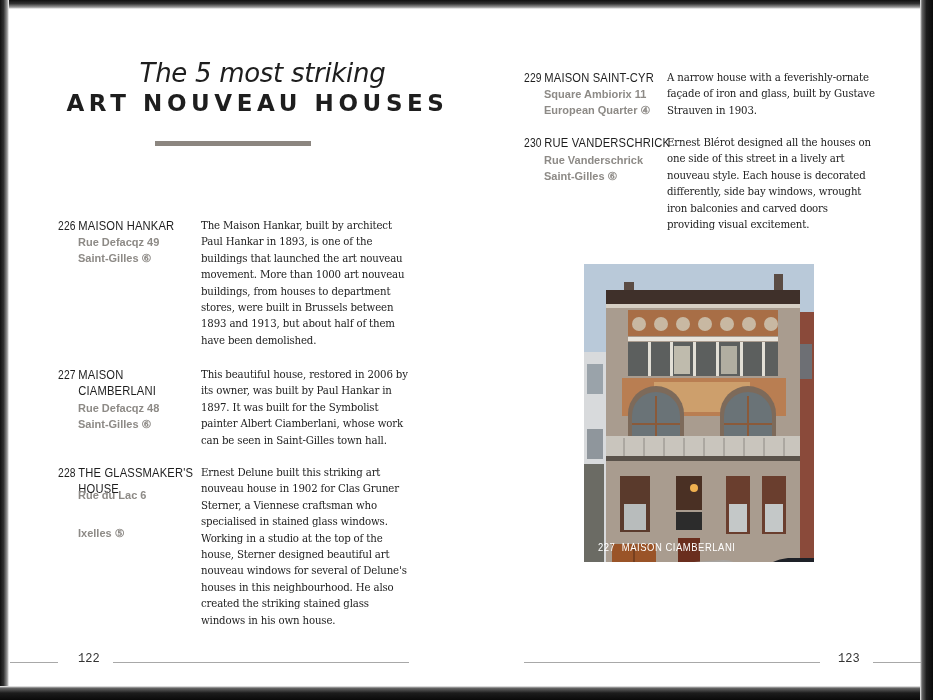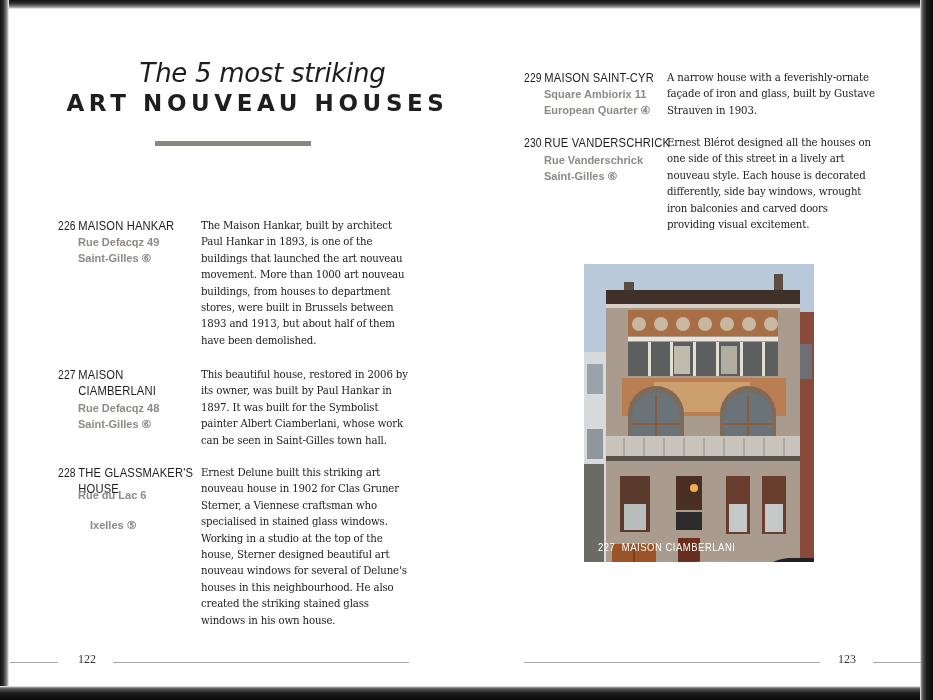--- a/index.html
+++ b/index.html
@@ -81,21 +81,21 @@
     font-size: 10.5px; color: #ffffff; letter-spacing: 0.6px;
     transform: scaleX(0.9); transform-origin: left bottom;
     white-space: nowrap;
   }
 
   .footer-line {
     position: absolute; height: 1px; background: #a8a8a8; top: 662px;
   }
   .page-num {
     position: absolute; top: 652px;
-    font-family: Liberation Serif, serif;
+    font-family: Liberation Mono, monospace;
     font-size: 12px; color: #333; text-align: right;
   }
 </style>
 </head>
 <body>
 
 <div class="frame-top"></div>
 <div class="frame-left"></div>
 <div class="frame-bottom"></div>
 <div class="frame-right"></div>
@@ -124,21 +124,21 @@
     <span>Saint-Gilles</span> <span>⑥</span>
   </div>
   <div class="entry-body" style="left:143px; top:0; width:212px;">This beautiful house, restored in 2006 by its owner, was built by Paul Hankar in 1897. It was built for the Symbolist painter Albert Ciamberlani, whose work can be seen in Saint-Gilles town hall.</div>
 </div>
 
 <div class="entry" style="left:58px; top:465px;">
   <div class="entry-head">
     <span class="entry-num">228</span><span class="entry-name-wrap"><span>THE GLASSMAKER'S</span><br><span>HOUSE</span></span>
   </div>
   <div class="entry-addr" style="top:22px;">Rue du Lac 6</div>
-  <div class="entry-addr" style="top:52px;margin-left:12px;">
+  <div class="entry-addr" style="top:60px;">
     <span>Ixelles</span> <span>⑤</span>
   </div>
   <div class="entry-body" style="left:143px; top:0; width:212px;">Ernest Delune built this striking art nouveau house in 1902 for Clas Gruner Sterner, a Viennese craftsman who specialised in stained glass windows. Working in a studio at the top of the house, Sterner designed beautiful art nouveau windows for several of Delune's houses in this neighbourhood. He also created the striking stained glass windows in his own house.</div>
 </div>
 
 <div class="entry" style="left:524px; top:70px;">
   <div class="entry-head">
     <span class="entry-num">229</span><span class="entry-name-wrap"><span>MAISON SAINT-CYR</span></span>
   </div>
   <div class="entry-addr" style="top:16px;">Square Ambiorix 11</div>

